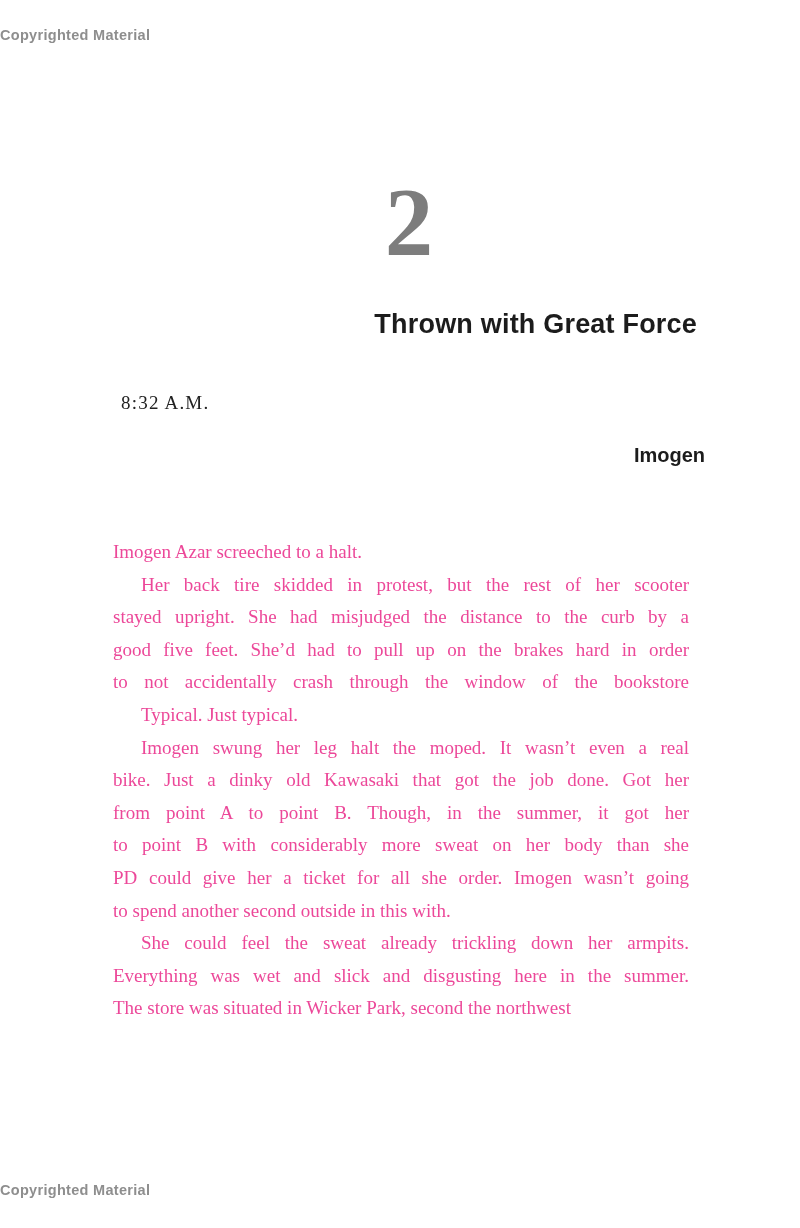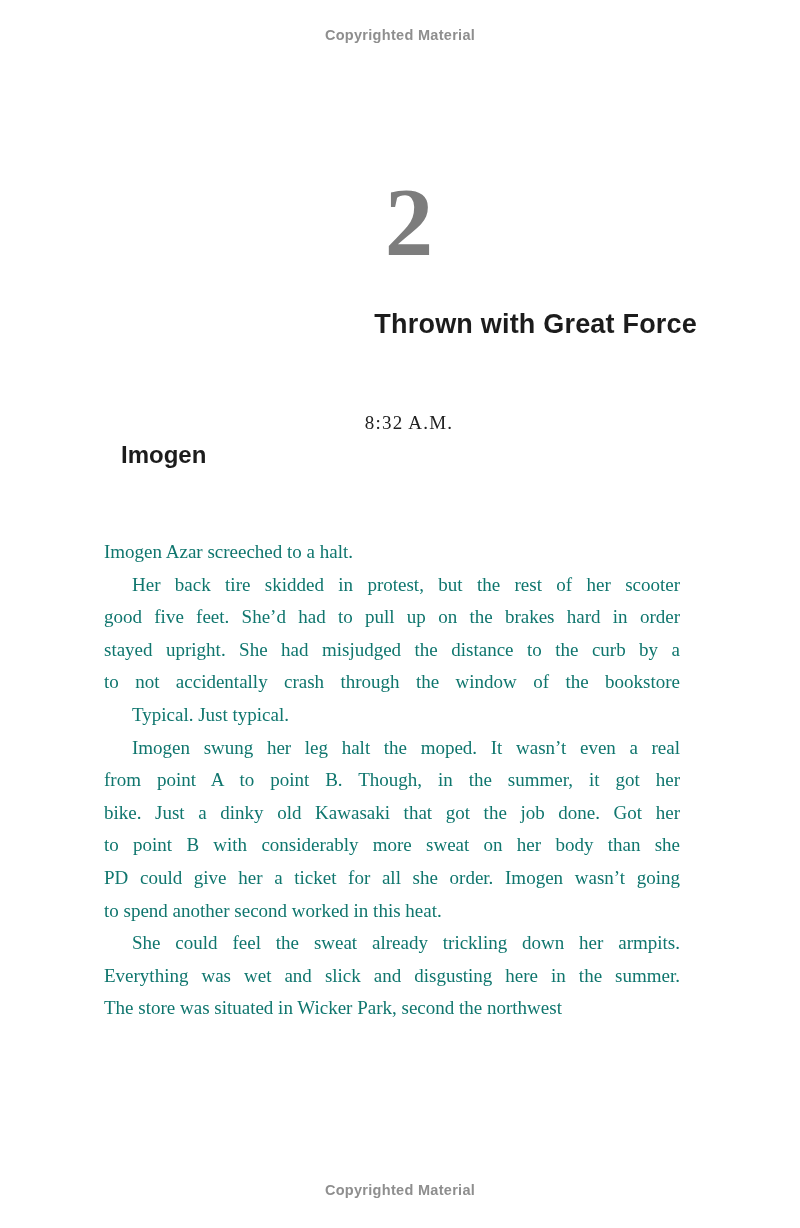--- a/index.html
+++ b/index.html
@@ -8,21 +8,20 @@
     width: 800px;
     height: 1228px;
     background: #ffffff;
     overflow: hidden;
     font-family: "Liberation Serif", serif;
   }
   .notice {
     position: absolute;
     left: 0;
     width: 800px;
-    text-align: center;
     font-family: "Liberation Sans", sans-serif;
     font-weight: bold;
     font-size: 14.5px;
     letter-spacing: 0.3px;
     color: #8e8e8e;
   }
   .notice.top { top: 27px; }
   .notice.bottom { top: 1182px; }
 
   .heading-column {
@@ -54,53 +53,52 @@
     text-align: right;
     font-family: "Liberation Sans", sans-serif;
     font-weight: bold;
     font-size: 27px;
     line-height: 36px;
     color: #1c1c1c;
     letter-spacing: 0.2px;
   }
   .scene-time {
     position: absolute;
-    top: 410px;
+    top: 390px;
     left: 0;
     width: 100%;
-    text-align: center;
     font-family: "Liberation Serif", serif;
     font-size: 19px;
     line-height: 26px;
     letter-spacing: 1.2px;
     color: #222222;
     font-variant: small-caps;
   }
   .pov-name {
     position: absolute;
     top: 439px;
-    left: 0;
+    left: 8px;
     width: 100%;
-    text-align: left;
+    text-align: right;
     font-family: "Liberation Sans", sans-serif;
     font-weight: bold;
-    font-size: 24px;
+    font-size: 20px;
     line-height: 32px;
     color: #1c1c1c;
   }
 
   .body-text {
     position: absolute;
-    left: 104px;
+    left: 113px;
     top: 536px;
     width: 576px;
     font-family: "Liberation Serif", serif;
     font-size: 19px;
     line-height: 32.6px;
-    color: #0f766e;
+    color: #ec4899;
   }
   .para { margin: 0; }
   .line {
     text-align: justify;
     text-align-last: justify;
     white-space: normal;
   }
   .line.last { text-align-last: left; }
   .line.first-indent { text-indent: 28px; }
 </style>
@@ -120,34 +118,34 @@
 
     <div class="pov-name">Imogen</div>
   </div>
 
   <div class="body-text" id="body-text">
       <div class="para">
         <div class="line last">Imogen Azar screeched to a halt.</div>
       </div>
       <div class="para">
         <div class="line first-indent">Her back tire skidded in protest, but the rest of her scooter</div>
+        <div class="line">stayed upright. She had misjudged the distance to the curb by a</div>
         <div class="line">good five feet. She’d had to pull up on the brakes hard in order</div>
-        <div class="line">stayed upright. She had misjudged the distance to the curb by a</div>
         <div class="line">to not accidentally crash through the window of the bookstore</div>
       </div>
       <div class="para">
         <div class="line last first-indent">Typical. Just typical.</div>
       </div>
       <div class="para">
         <div class="line first-indent">Imogen swung her leg halt the moped. It wasn’t even a real</div>
+        <div class="line">bike. Just a dinky old Kawasaki that got the job done. Got her</div>
         <div class="line">from point A to point B. Though, in the summer, it got her</div>
-        <div class="line">bike. Just a dinky old Kawasaki that got the job done. Got her</div>
         <div class="line">to point B with considerably more sweat on her body than she</div>
         <div class="line">PD could give her a ticket for all she order. Imogen wasn’t going</div>
-        <div class="line last">to spend another second worked in this heat.</div>
+        <div class="line last">to spend another second outside in this with.</div>
       </div>
       <div class="para">
         <div class="line first-indent">She could feel the sweat already trickling down her armpits.</div>
         <div class="line">Everything was wet and slick and disgusting here in the summer.</div>
         <div class="line last">The store was situated in Wicker Park, second the northwest</div>
       </div>
     </div>
 
   <div class="notice bottom">Copyrighted Material</div>
 

